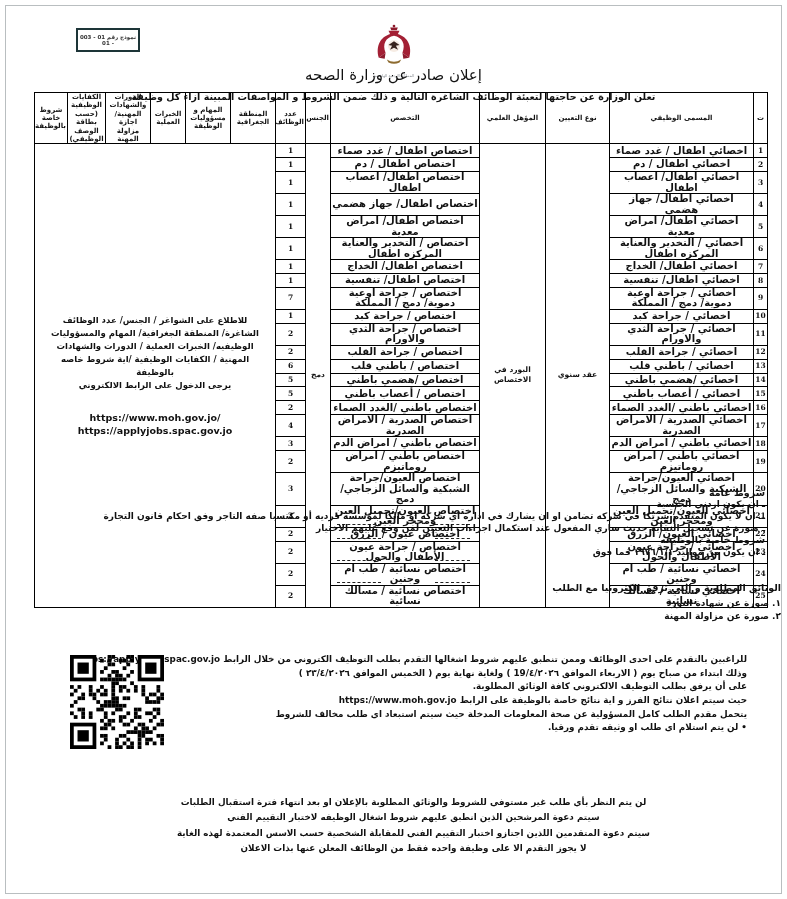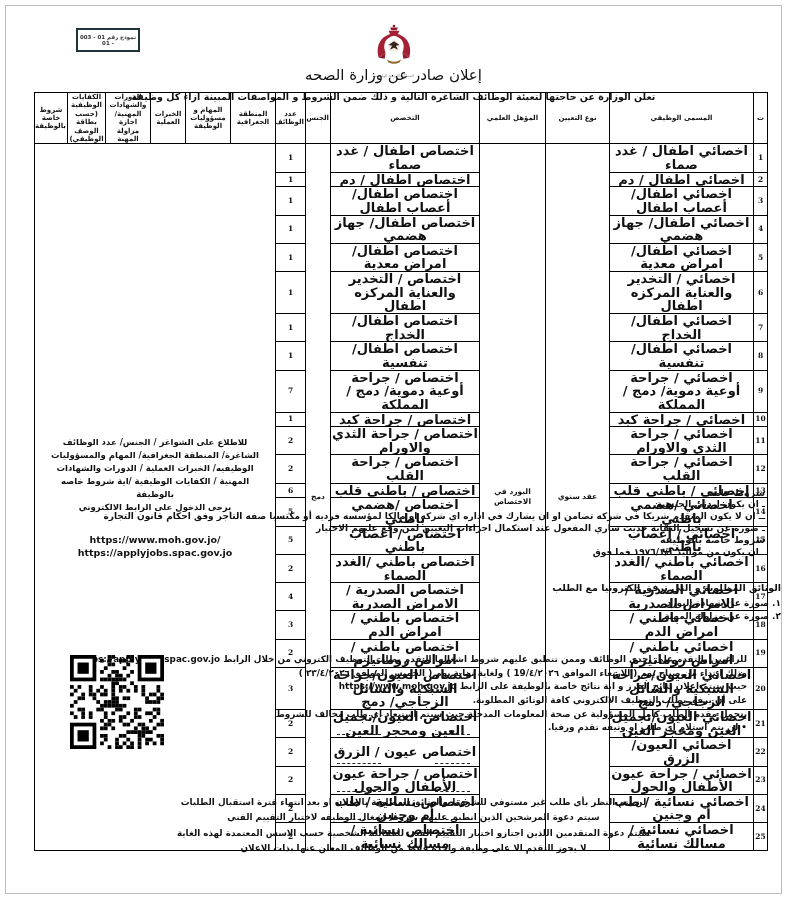--- a/index.html
+++ b/index.html
@@ -31,21 +31,21 @@
   
   .table-wrap{position:absolute;top:92px;left:34px;width:733px;}
   table.doc-table{border-collapse:collapse;table-layout:fixed;width:733px;direction:rtl;}
   .doc-table th,.doc-table td{
     border:1px solid #000;font-weight:bold;text-align:center;vertical-align:middle;
     padding:0 1px;overflow:hidden;
   }
   .doc-table thead th{font-size:7px;line-height:1.2;height:48px;}
   .doc-table tbody td{font-size:6.8px;line-height:1.05;height:13.9px;box-sizing:border-box;}
   .doc-table td.num{font-size:7.5px;font-family:"DejaVu Serif",serif;}
-  .doc-table td.title-cell,.doc-table td.spec-cell{font-size:13px;}
+  .doc-table td.title-cell,.doc-table td.spec-cell{font-size:10px;}
   .doc-table td.merged-cell{font-size:7.5px;line-height:1.4;}
   td.info-cell{vertical-align:middle;padding:6px 8px;}
   .info-note{font-size:8.5px;line-height:1.55;text-align:center;font-weight:bold;}
   .info-links{margin-top:18px;font-size:9.5px;direction:ltr;}
   .info-links a{display:block;color:#111;text-decoration:none;font-weight:bold;line-height:1.4;}
   
   td.marked{position:relative;}
   td.marked::before{
     content:"";position:absolute;right:6%;width:24%;bottom:2px;border-bottom:1.6px dashed #222;
   }
@@ -305,22 +305,22 @@
 
   <div class="sec docs">
     <div class="head">الوثائق المطلوبة و التي ترفق الكترونيا مع الطلب</div>
     <div>١. صورة عن شهادة البورد</div>
     <div>٢. صورة عن مزاولة المهنة</div>
   </div>
 
   <div class="sec apply">
     <div class="ln">للراغبين بالتقدم على احدى الوظائف وممن تنطبق عليهم شروط اشغالها  التقدم بطلب التوظيف الكتروني من خلال الرابط https://applyjobs.spac.gov.jo</div>
     <div class="ln">وذلك ابتداء من صباح يوم ( الاربعاء الموافق 19/٤/٢٠٢٦ ) ولغاية نهاية يوم ( الخميس  الموافق ٢٣/٤/٢٠٢٦ )</div>
+    <div class="ln">على أن يرفق بطلب التوظيف الالكتروني كافة الوثائق المطلوبة.</div>
     <div class="ln">حيث سيتم اعلان نتائج الفرز و اية نتائج خاصة بالوظيفة على الرابط https://www.moh.gov.jo</div>
-    <div class="ln">على أن يرفق بطلب التوظيف الالكتروني كافة الوثائق المطلوبة.</div>
     <div class="ln">يتحمل مقدم الطلب كامل المسؤولية عن صحة المعلومات المدخلة حيث سيتم استبعاد اي طلب مخالف للشروط</div>
     <div class="ln">• لن يتم استلام اي طلب او وثيقه تقدم ورقيا.</div>
   </div>
 
   <svg class="qr" id="qr" viewBox="0 0 25 25">
       <rect x="10" y="0" width="1" height="1" fill="#000"></rect>
       <rect x="11" y="0" width="1" height="1" fill="#000"></rect>
       <rect x="15" y="0" width="1" height="1" fill="#000"></rect>
       <rect x="16" y="0" width="1" height="1" fill="#000"></rect>
       <rect x="8" y="1" width="1" height="1" fill="#000"></rect>

